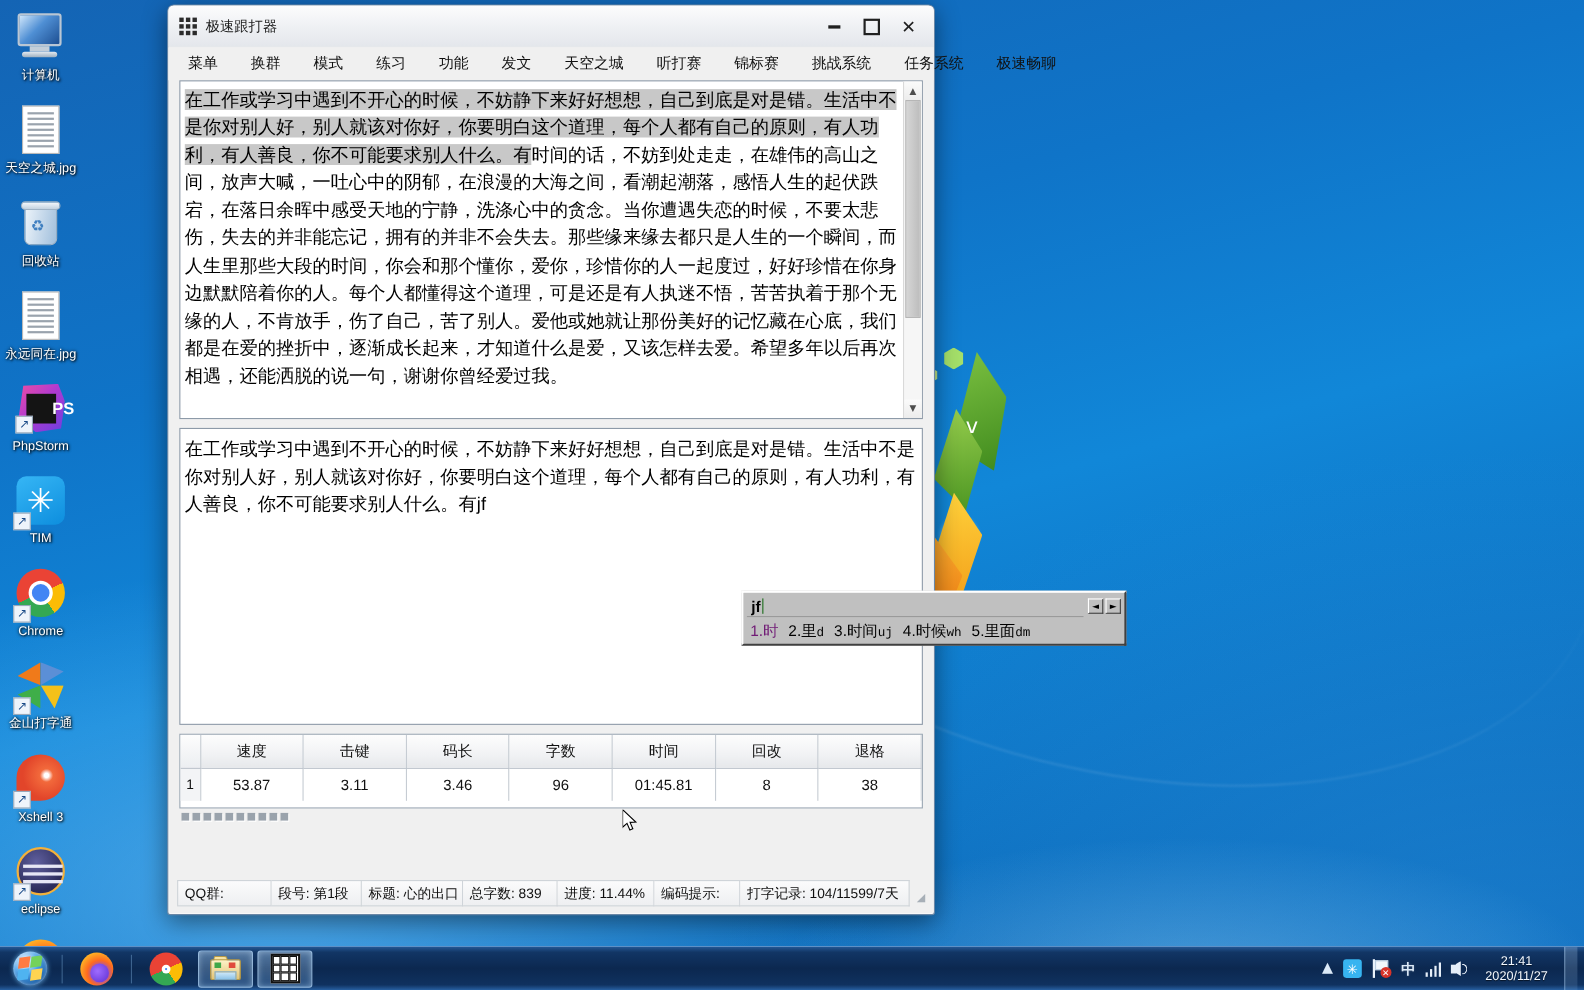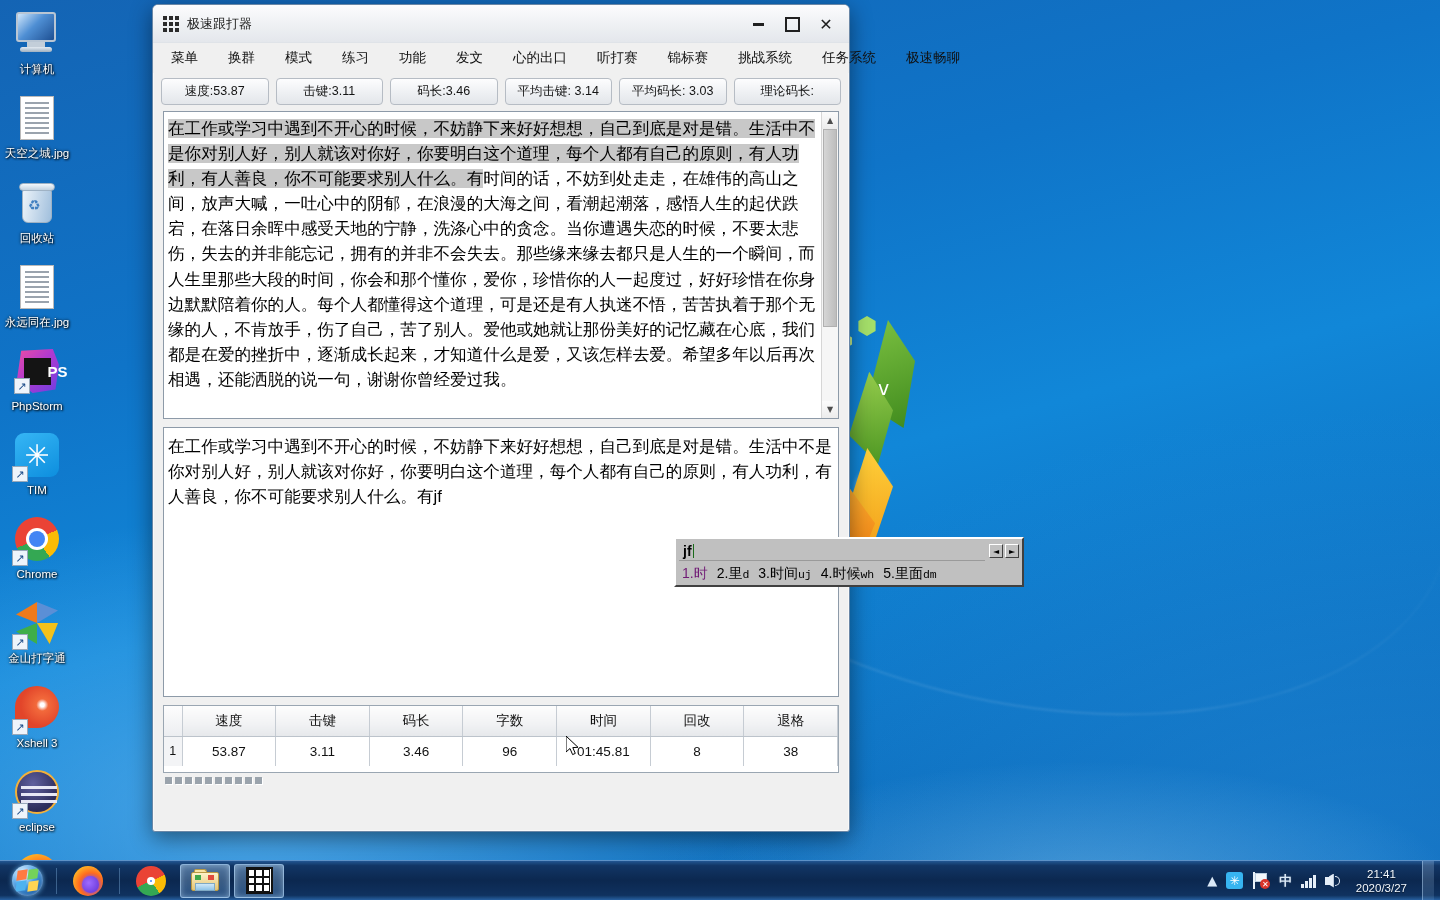--- a/index.html
+++ b/index.html
@@ -555,36 +555,28 @@
     </div>
   </div>
 
   <div class="menubar">
     <div class="menuitem">菜单</div>
     <div class="menuitem">换群</div>
     <div class="menuitem">模式</div>
     <div class="menuitem">练习</div>
     <div class="menuitem">功能</div>
     <div class="menuitem">发文</div>
-    <div class="menuitem">心的出口</div>
+    <div class="menuitem">天空之城</div>
     <div class="menuitem">听打赛</div>
     <div class="menuitem">锦标赛</div>
     <div class="menuitem">挑战系统</div>
     <div class="menuitem">任务系统</div>
     <div class="menuitem">极速畅聊</div>
   </div>
 
-  <div class="statbtns">
-    <div class="statbtn">速度:53.87</div>
-    <div class="statbtn">击键:3.11</div>
-    <div class="statbtn">码长:3.46</div>
-    <div class="statbtn">平均击键: 3.14</div>
-    <div class="statbtn">平均码长: 3.03</div>
-    <div class="statbtn">理论码长:</div>
-  </div>
 
   <div class="pane-wrap">
     <div class="pane" id="source-pane">
       <div class="pane-text"><span class="typed-hl">在工作或学习中遇到不开心的时候，不妨静下来好好想想，自己到底是对是错。生活中不是你对别人好，别人就该对你好，你要明白这个道理，每个人都有自己的原则，有人功利，有人善良，你不可能要求别人什么。有</span><span>时间的话，不妨到处走走，在雄伟的高山之间，放声大喊，一吐心中的阴郁，在浪漫的大海之间，看潮起潮落，感悟人生的起伏跌宕，在落日余晖中感受天地的宁静，洗涤心中的贪念。当你遭遇失恋的时候，不要太悲伤，失去的并非能忘记，拥有的并非不会失去。那些缘来缘去都只是人生的一个瞬间，而人生里那些大段的时间，你会和那个懂你，爱你，珍惜你的人一起度过，好好珍惜在你身边默默陪着你的人。每个人都懂得这个道理，可是还是有人执迷不悟，苦苦执着于那个无缘的人，不肯放手，伤了自己，苦了别人。爱他或她就让那份美好的记忆藏在心底，我们都是在爱的挫折中，逐渐成长起来，才知道什么是爱，又该怎样去爱。希望多年以后再次相遇，还能洒脱的说一句，谢谢你曾经爱过我。</span></div>
       <div class="vscroll">
         <div class="arrow up">▲</div>
         <div class="track">
           <div class="thumb" style="top:0;height:198px;"></div>
         </div>
         <div class="arrow down">▼</div>
@@ -643,20 +635,30 @@
       <i></i>
       <i></i>
       <i></i>
       <i></i>
       <i></i>
       <i></i>
       <i></i>
       <i></i>
   </div>
 
+  <div class="statusbar">
+    <div class="sbcell" style="width:86px">QQ群:</div>
+    <div class="sbcell" style="width:82px">段号: 第1段</div>
+    <div class="sbcell" style="width:92px">标题: 心的出口</div>
+    <div class="sbcell" style="width:86px">总字数: 839</div>
+    <div class="sbcell" style="width:88px">进度: 11.44%</div>
+    <div class="sbcell" style="width:78px">编码提示:</div>
+    <div class="sbcell" style="flex:1">打字记录: 104/11599/7天</div>
+    <div class="sb-grip">◢</div>
+  </div>
 
   <div id="cursor">
     <svg width="14" height="21" viewBox="0 0 14 21">
       <polygon points="0,0 0,16 4,12.5 6.6,18.6 9.3,17.4 6.8,11.6 12,11.3" fill="#ffffff" stroke="#000000" stroke-width="1"></polygon>
     </svg>
   </div>
 </div>
 
 <div id="ime">
   <div class="comp-row">
@@ -745,17 +747,17 @@
     </div>
     <div class="ti">
       <div class="tray-vol">
           <div class="spk"></div>
           <div class="cone"></div>
           <div class="w1"></div>
         </div>
     </div>
     <div class="clock">
       <div>21:41</div>
-      <div>2020/3/27</div>
+      <div>2020/11/27</div>
     </div>
     <div class="showdesk"></div>
   </div>
 </div>
 
 </body></html>

